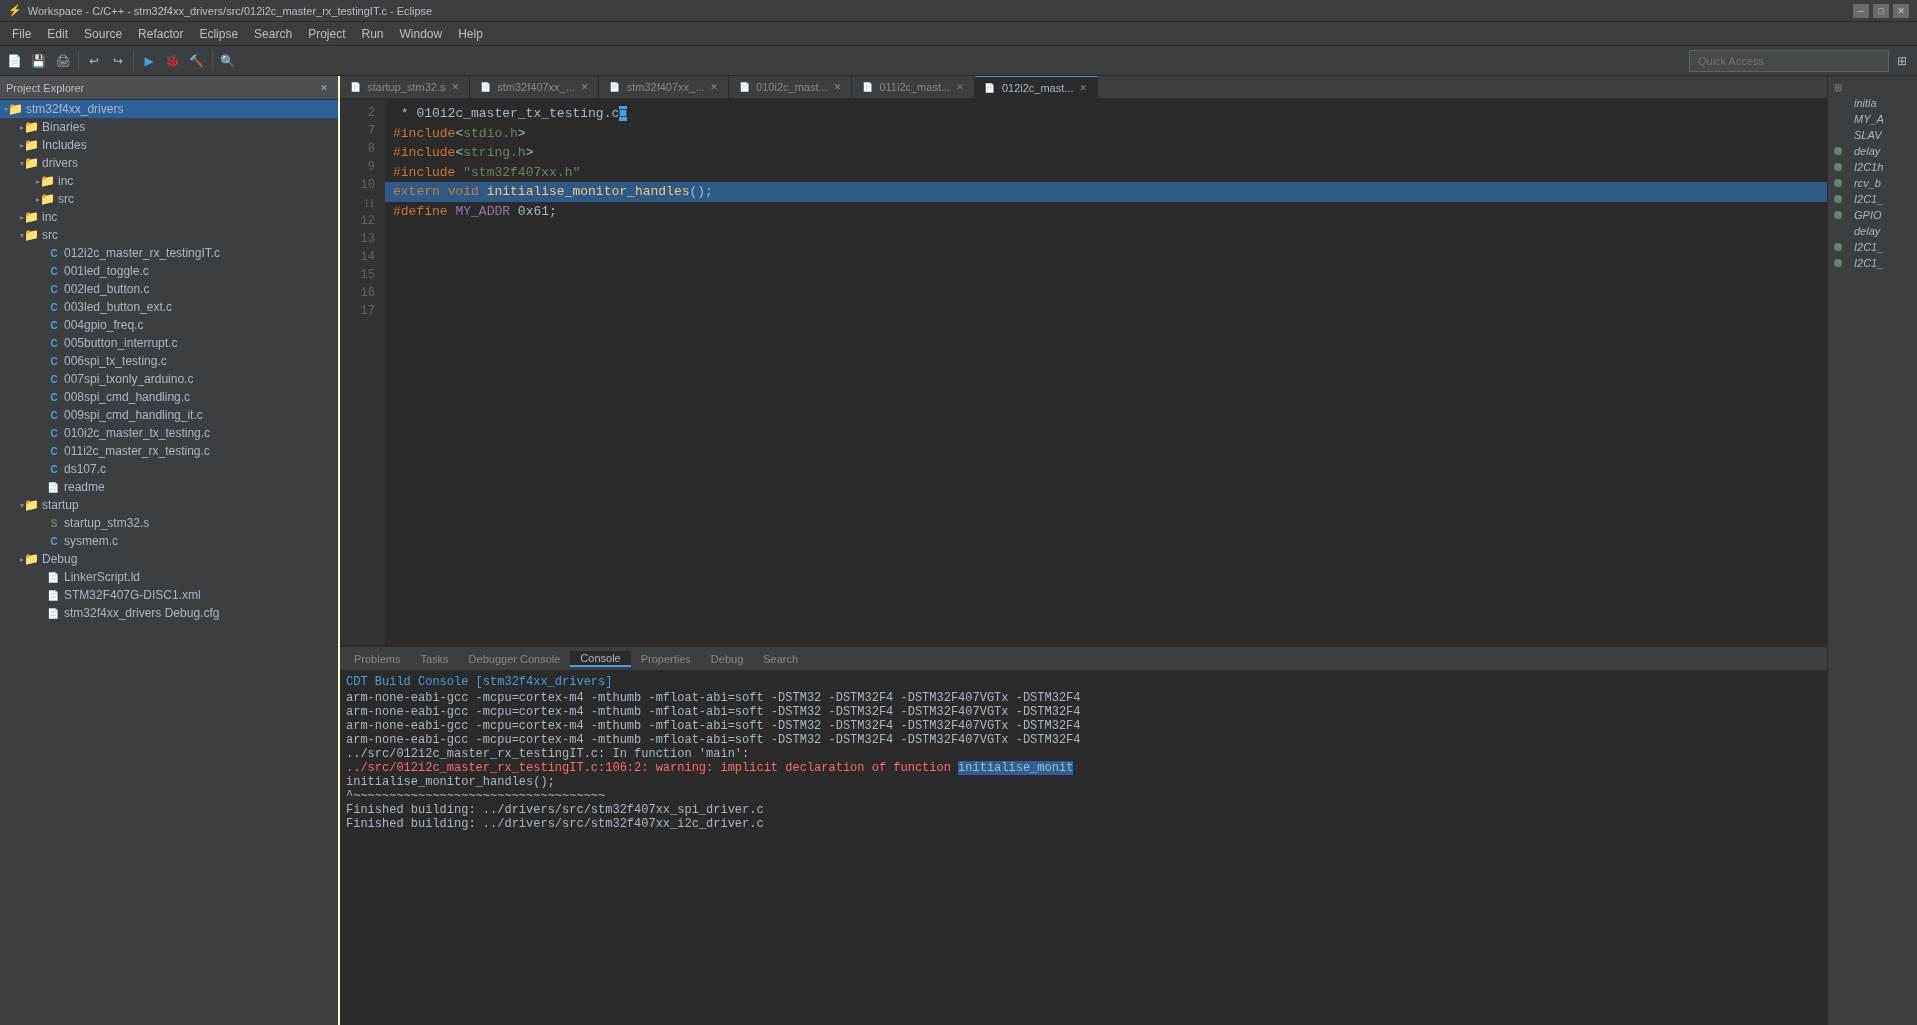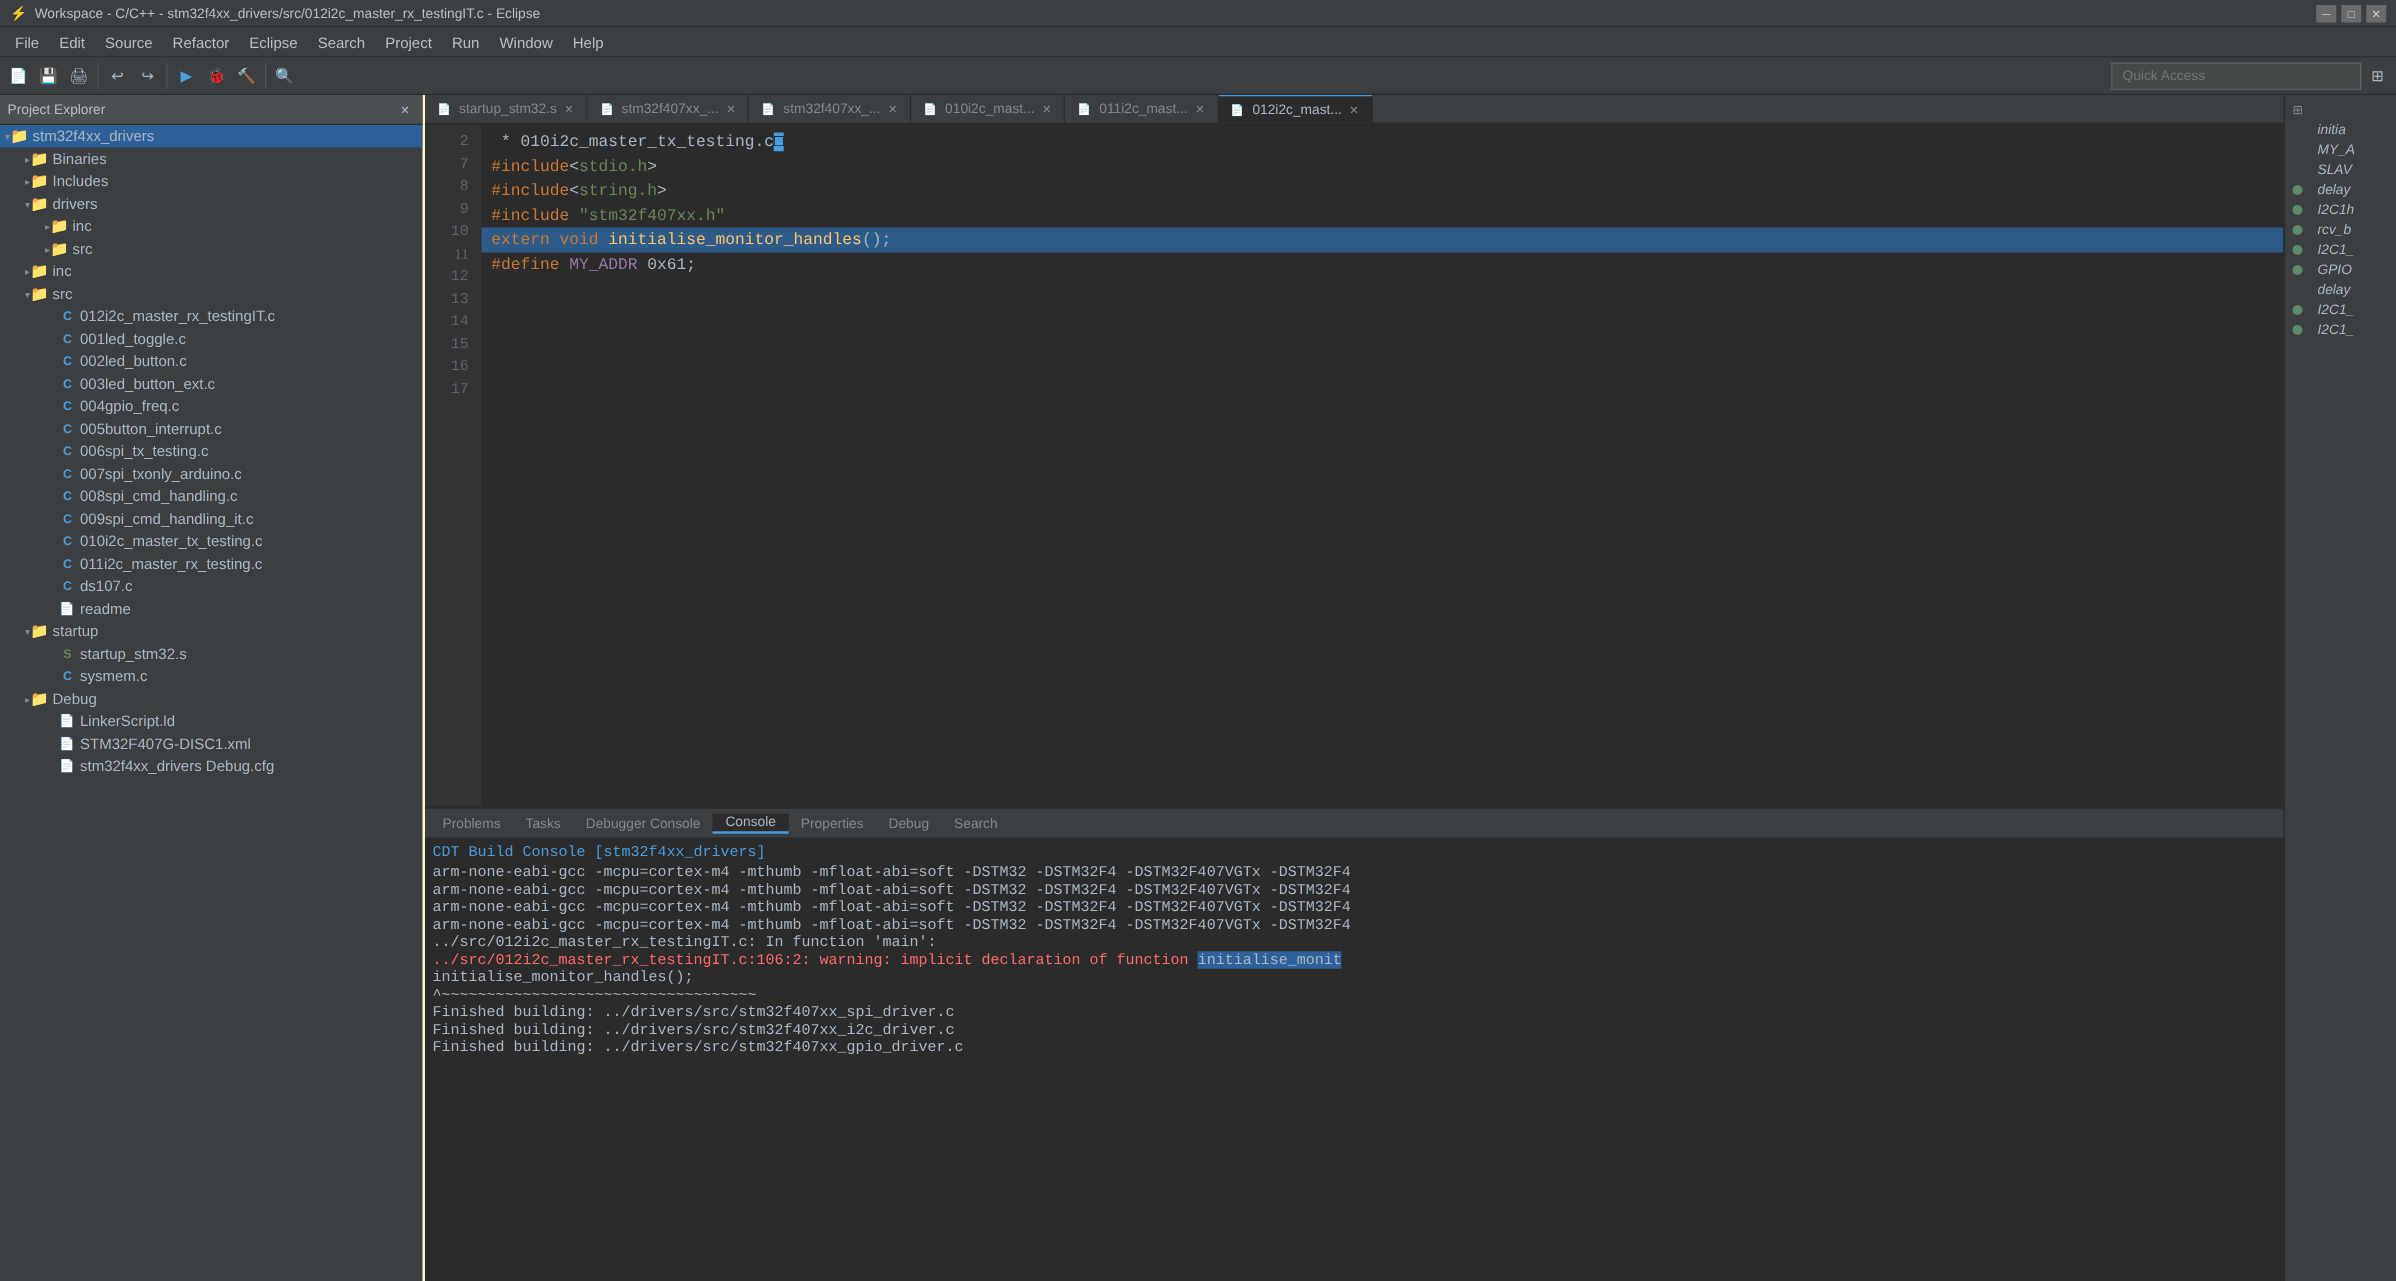--- a/index.html
+++ b/index.html
@@ -437,21 +437,20 @@
           <div class="console-normal">arm-none-eabi-gcc -mcpu=cortex-m4 -mthumb -mfloat-abi=soft -DSTM32 -DSTM32F4 -DSTM32F407VGTx -DSTM32F4</div>
           <div class="console-normal">arm-none-eabi-gcc -mcpu=cortex-m4 -mthumb -mfloat-abi=soft -DSTM32 -DSTM32F4 -DSTM32F407VGTx -DSTM32F4</div>
           <div class="console-normal">arm-none-eabi-gcc -mcpu=cortex-m4 -mthumb -mfloat-abi=soft -DSTM32 -DSTM32F4 -DSTM32F407VGTx -DSTM32F4</div>
           <div class="console-normal">../src/012i2c_master_rx_testingIT.c: In function 'main':</div>
           <div class="console-warning">../src/012i2c_master_rx_testingIT.c:106:2: warning: implicit declaration of function <span class="highlight">initialise_monit</span></div>
           <div class="console-normal">    initialise_monitor_handles();</div>
           <div class="console-normal">    ^~~~~~~~~~~~~~~~~~~~~~~~~~~~~~~~~~~~</div>
           <div class="console-normal"></div>
           <div class="console-success">Finished building: ../drivers/src/stm32f407xx_spi_driver.c</div>
           <div class="console-success">Finished building: ../drivers/src/stm32f407xx_i2c_driver.c</div>
-          <div class="console-success">Finished building: ../drivers/src/stm32f407xx_gpio_driver.c</div>
         </div>
     </div>
 
   </div>
 
   <div id="right-panel">
     <div style="font-size:10px;color:#888;padding:2px;">⊞</div>
   <div class="right-item">
         <span style="width:8px;display:inline-block;">&nbsp;</span>
         <span>initia</span>

